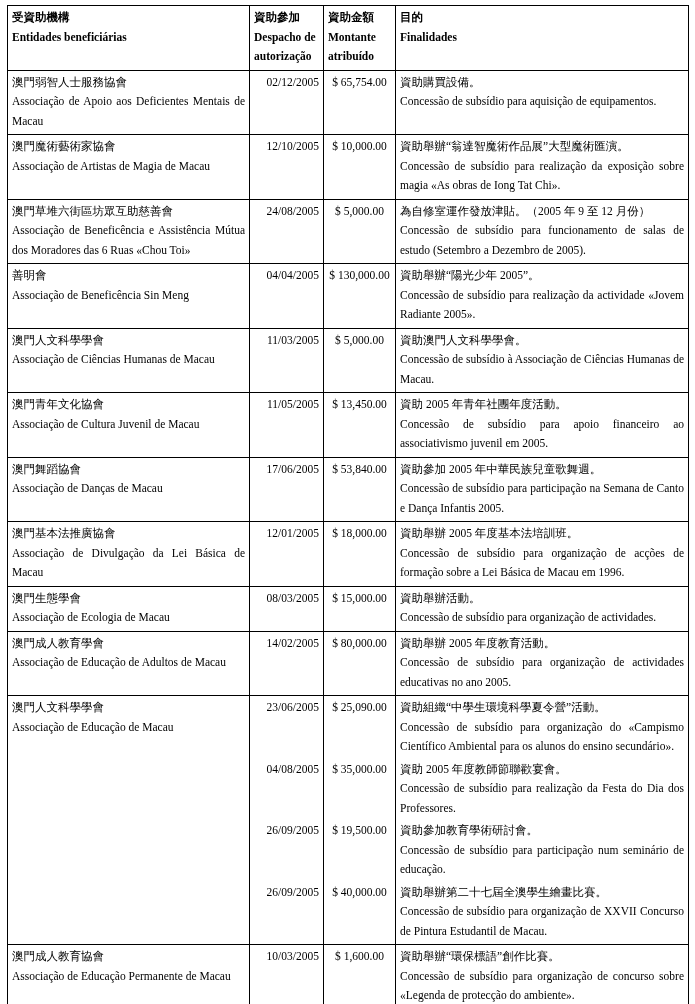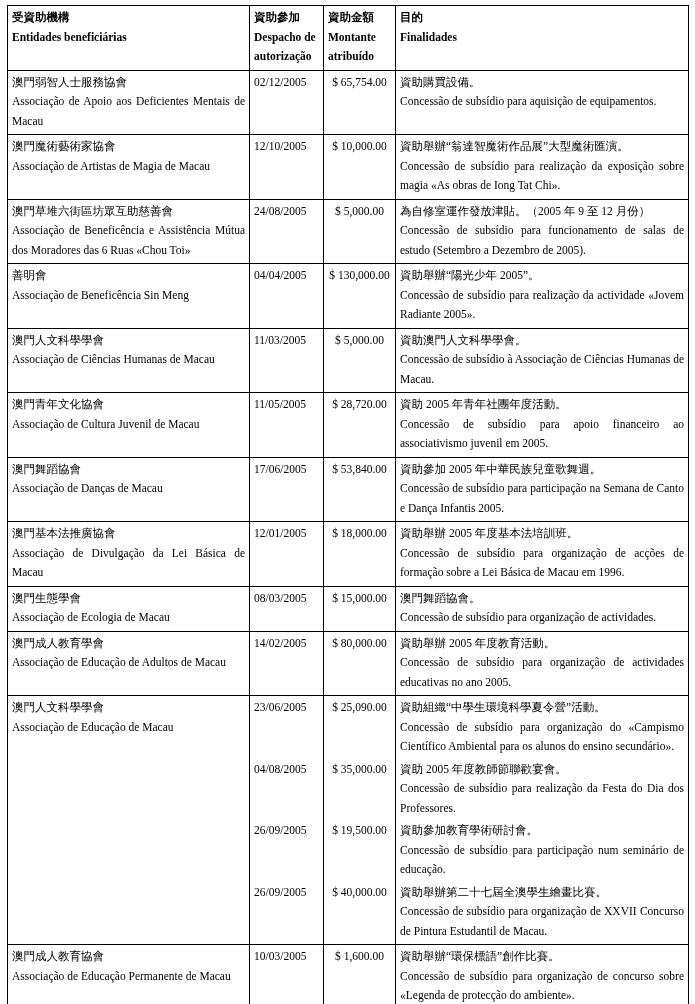--- a/index.html
+++ b/index.html
@@ -41,21 +41,21 @@
   tr.row-cont td { border-top: none; padding-top: 0; }
 
   thead th {
     font-weight: bold;
     text-align: left;
     vertical-align: middle;
     padding-top: 5px;
     padding-bottom: 5px;
   }
   td.entity-cell { text-align: left; }
-  td.date-cell { text-align: left; }
+  td.date-cell { text-align: right; }
   td.amount-cell { text-align: center; padding-right: 2px; white-space: nowrap; }
   td.purpose-cell { text-align: left; font-family: Liberation Serif, serif; }
   .purpose-pt, .entity-pt { text-align: justify; }
   .purpose-pt { hyphens: auto; }
 </style>
 </head>
 <body>
 
 <div class="page">
   <table class="subsidy-table">
@@ -145,21 +145,21 @@
             <div class="purpose-zh">資助澳門人文科學學會。</div>
             <div class="purpose-pt">Concessão de subsídio à Associação de Ciências Humanas de Macau.</div>
           </td>
         </tr>
         <tr class="row-start">
           <td class="entity-cell" rowspan="1">
             <div class="entity-zh">澳門青年文化協會</div>
             <div class="entity-pt">Associação de Cultura Juvenil de Macau</div>
           </td>
           <td class="date-cell">11/05/2005</td>
-          <td class="amount-cell">$ 28,720.00</td>
+          <td class="amount-cell">$ 13,450.00</td>
           <td class="purpose-cell">
             <div class="purpose-zh">資助 2005 年青年社團年度活動。</div>
             <div class="purpose-pt">Concessão de subsídio para apoio financeiro ao associativismo juvenil em 2005.</div>
           </td>
         </tr>
         <tr class="row-start">
           <td class="entity-cell" rowspan="1">
             <div class="entity-zh">澳門舞蹈協會</div>
             <div class="entity-pt">Associação de Danças de Macau</div>
           </td>
@@ -183,21 +183,21 @@
           </td>
         </tr>
         <tr class="row-start">
           <td class="entity-cell" rowspan="1">
             <div class="entity-zh">澳門生態學會</div>
             <div class="entity-pt">Associação de Ecologia de Macau</div>
           </td>
           <td class="date-cell">08/03/2005</td>
           <td class="amount-cell">$ 15,000.00</td>
           <td class="purpose-cell">
-            <div class="purpose-zh">澳門舞蹈協會。</div>
+            <div class="purpose-zh">資助舉辦活動。</div>
             <div class="purpose-pt">Concessão de subsídio para organização de actividades.</div>
           </td>
         </tr>
         <tr class="row-start">
           <td class="entity-cell" rowspan="1">
             <div class="entity-zh">澳門成人教育學會</div>
             <div class="entity-pt">Associação de Educação de Adultos de Macau</div>
           </td>
           <td class="date-cell">14/02/2005</td>
           <td class="amount-cell">$ 80,000.00</td>

